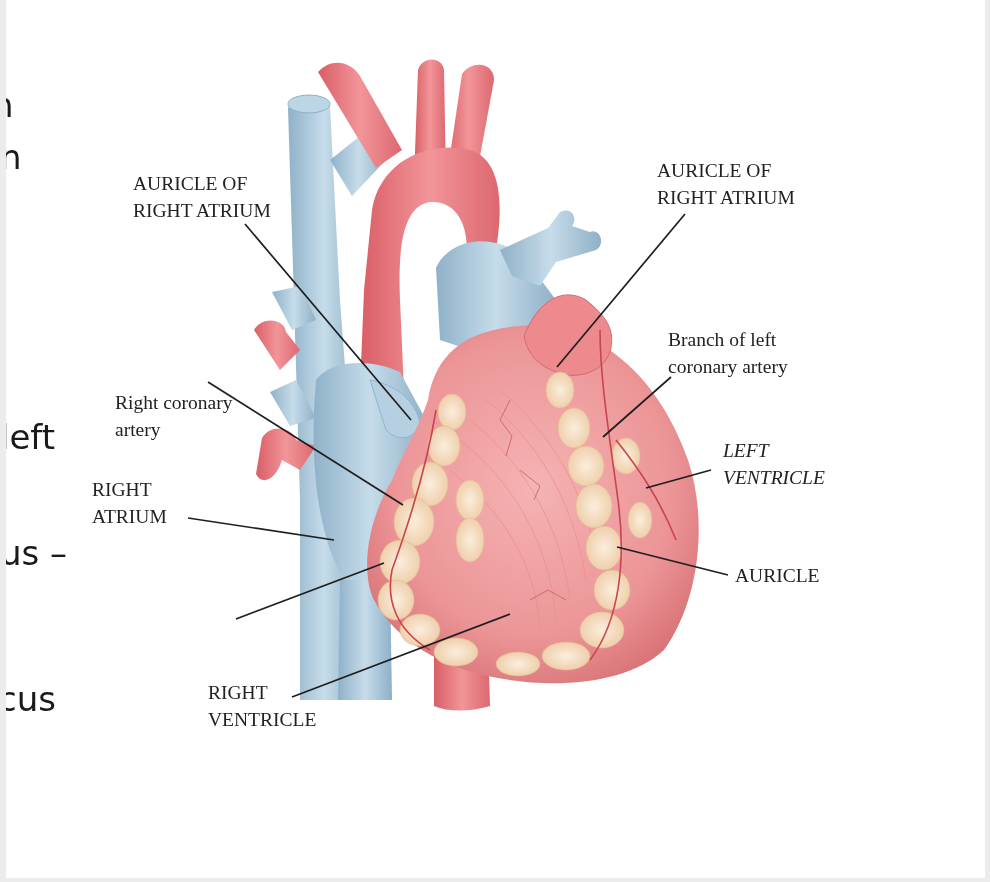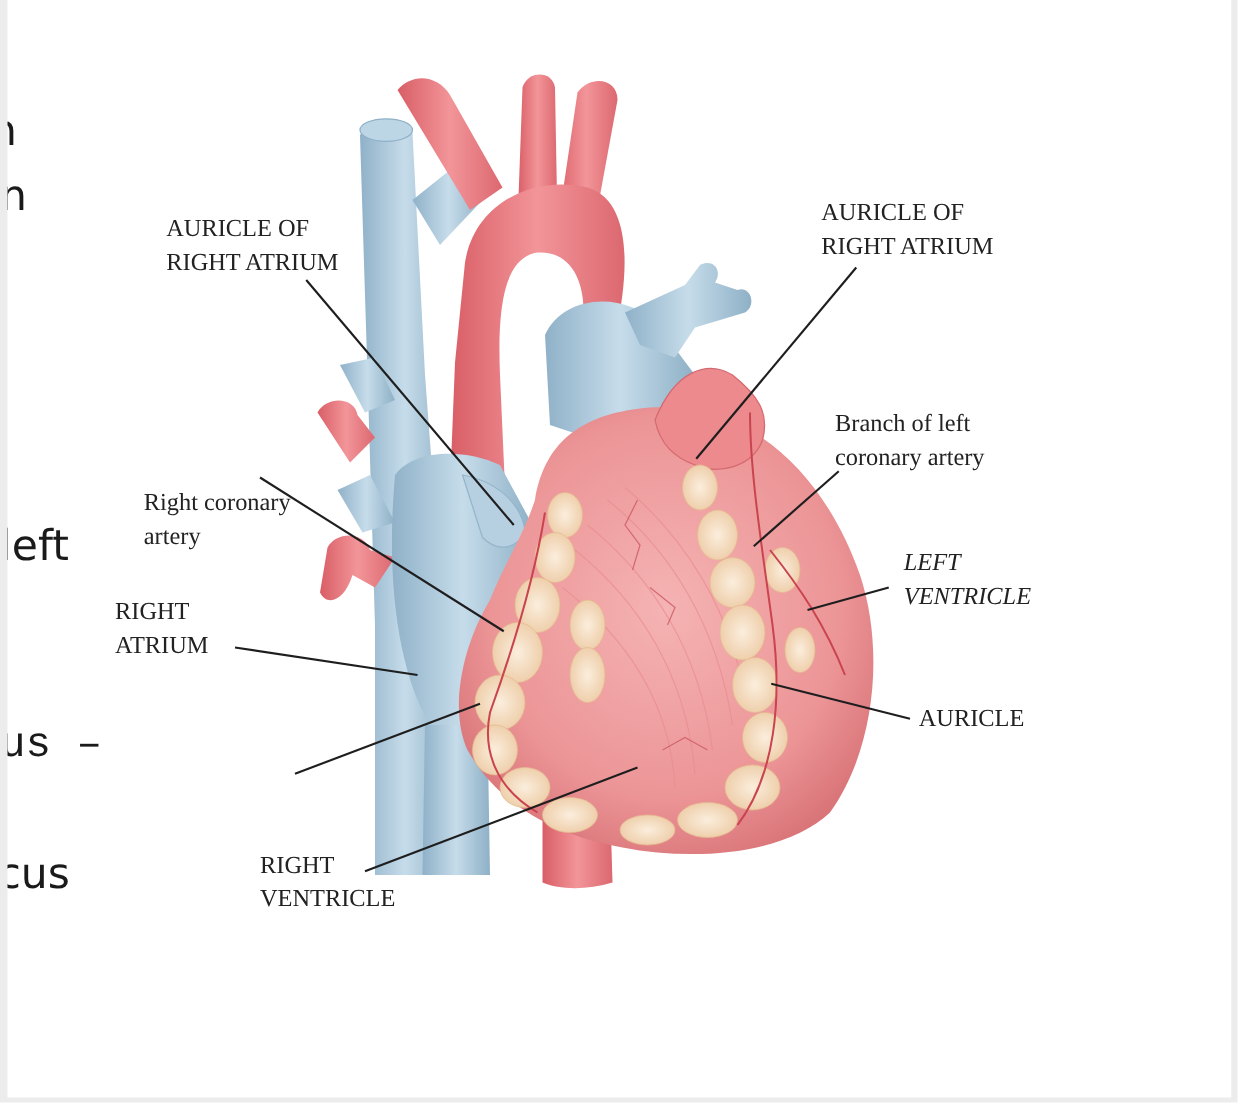--- a/index.html
+++ b/index.html
@@ -36,21 +36,21 @@
 </style>
 </head>
 <body>
 
 <div class="slide">
 
   <div class="slide-text" style="left:-14px; top:88px;">n</div>
   <div class="slide-text" style="left:-6px; top:140px;">n</div>
   <div class="slide-text" style="left:-20px; top:290px;">e</div>
   <div class="slide-text" style="left:-6px; top:420px;">left</div>
-  <div class="slide-text" style="left:-6px; top:580px;font-family:Liberation Mono, monospace;">us –</div>
+  <div class="slide-text" style="left:-6px; top:536px;">us –</div>
   <div class="slide-text" style="left:-8px; top:682px;">cus</div>
 
   <svg class="art" width="979" height="878" viewBox="6 0 979 878">
     <defs>
       <linearGradient id="gArt" x1="0" x2="1" y1="0" y2="0">
         <stop offset="0" stop-color="#d95e66"></stop>
         <stop offset="0.5" stop-color="#f29599"></stop>
         <stop offset="1" stop-color="#dc6870"></stop>
       </linearGradient>
       <linearGradient id="gVein" x1="0" x2="1" y1="0" y2="0">

